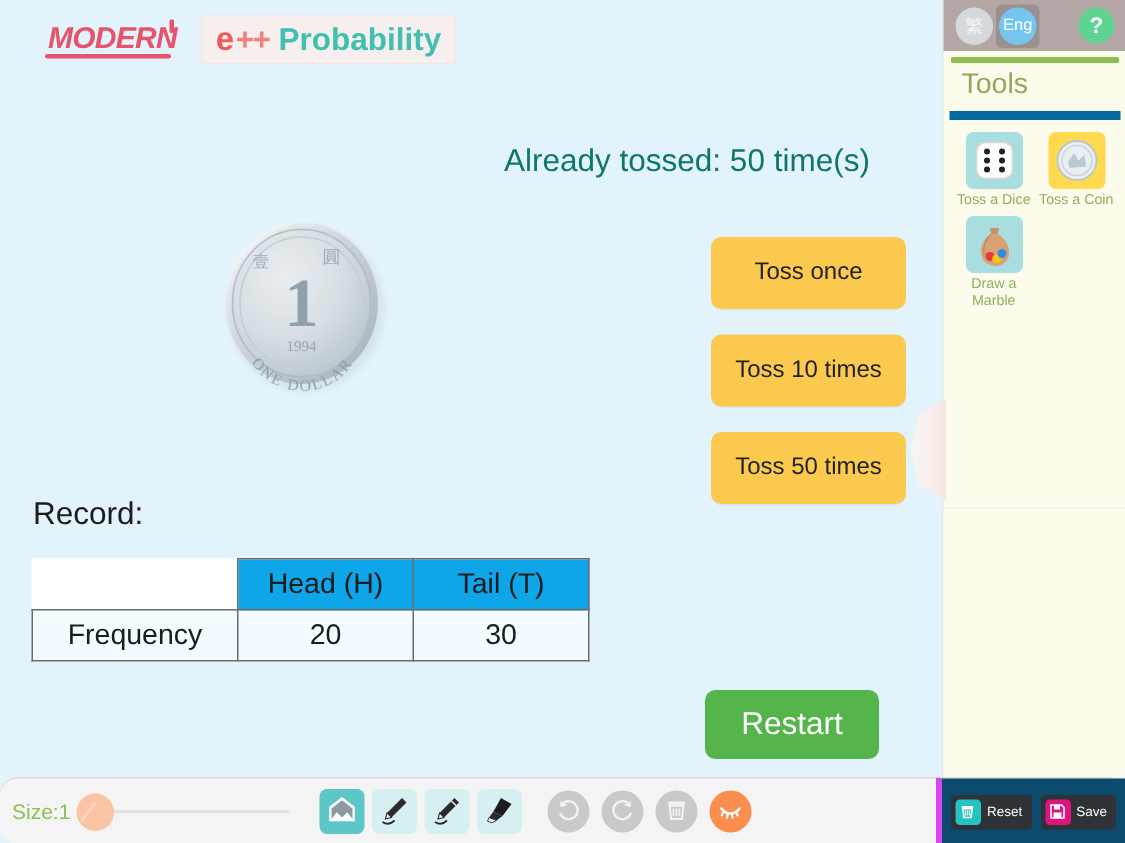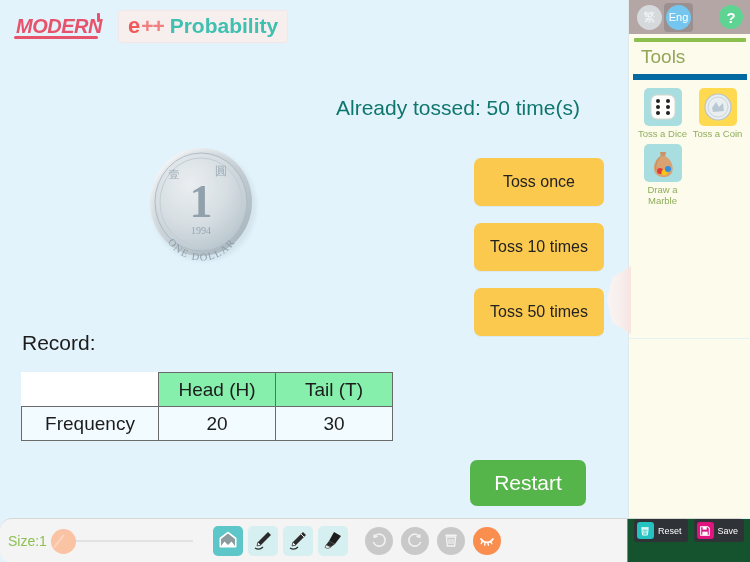--- a/index.html
+++ b/index.html
@@ -15,21 +15,21 @@
   .canvas{
     position:absolute;left:0;top:0;width:750px;height:518px;
     background:#e3f3fb;overflow:hidden;
   }
 
   
   .brandbar{position:absolute;left:14px;top:10px;display:flex;align-items:center;gap:10px;}
   .modern-logo{
     position:relative;font-family:"Liberation Sans",sans-serif;
     font-weight:bold;font-style:italic;font-size:20px;letter-spacing:-0.5px;
-    color:#e8536c;padding:2px 6px 2px 2px;
+    color:#e8536c;padding:2px 6px 2px 2px;margin-left:16px;
   }
   .modern-logo::before{
     content:"";position:absolute;left:0;right:10px;bottom:1px;height:3px;
     background:#e8536c;border-radius:2px;
   }
   .modern-logo::after{
     content:"";position:absolute;right:8px;top:0px;width:3px;height:9px;
     background:#e8536c;border-radius:1px;
   }
   .epp-box{
@@ -69,21 +69,21 @@
   .record-label{position:absolute;left:22px;top:331px;font-size:21px;color:#1c1c1c;}
   .rec-table{
     position:absolute;left:21px;top:372px;border-collapse:collapse;
     font-size:19px;color:#1c1c1c;background:#ffffff;
   }
   .rec-table td,.rec-table th{
     border:1px solid #6a6a6a;padding:0;height:33px;font-weight:normal;
     text-align:center;background:#f2fbff;
   }
   .rec-table .corner{border:none;background:transparent;}
-  .rec-table .hdr{background:#86efac;width:116px;}
+  .rec-table .hdr{background:#0ea5e9;width:116px;}
   .rec-table .rowlab{width:116px;padding:0 10px;text-align:center;}
   .rec-table .val{width:116px;}
 
   
   .btn-restart{
     position:absolute;left:470px;top:460px;width:116px;height:46px;
     border:none;border-radius:7px;background:#54b košt;background:#54b council;
     background:#56b54a;color:#fff;font-size:21px;cursor:pointer;
     font-family:"Liberation Sans",sans-serif;
   }
@@ -172,22 +172,22 @@
     display:flex;align-items:center;justify-content:center;cursor:pointer;padding:0;
   }
   .tb.active{background:#5cc6c9;}
   .rnd-btns{display:flex;gap:8px;margin-left:17px;}
   .rb{
     width:28px;height:28px;border-radius:50%;background:#c9c9c9;border:none;
     display:flex;align-items:center;justify-content:center;cursor:pointer;padding:0;
   }
   .rb.orange{background:#f98e4f;}
   .bb-right{
-    width:122px;height:44px;background:#14532d;border-left:1px solid #d946ef;
-    display:flex;align-items:flex-start;justify-content:center;gap:6px;
+    width:122px;height:44px;background:#0c4a6e;border-left:4px solid #d946ef;
+    display:flex;align-items:center;justify-content:center;gap:6px;
   }
   .darkbtn{
     display:flex;align-items:center;gap:4px;background:#2f3236;border:none;
     border-radius:3px;padding:3px 6px 3px 3px;cursor:pointer;
   }
   .darkbtn .ic{
     width:17px;height:17px;border-radius:3px;display:flex;
     align-items:center;justify-content:center;
   }
   .darkbtn .ic.reset{background:#25c2c2;}

